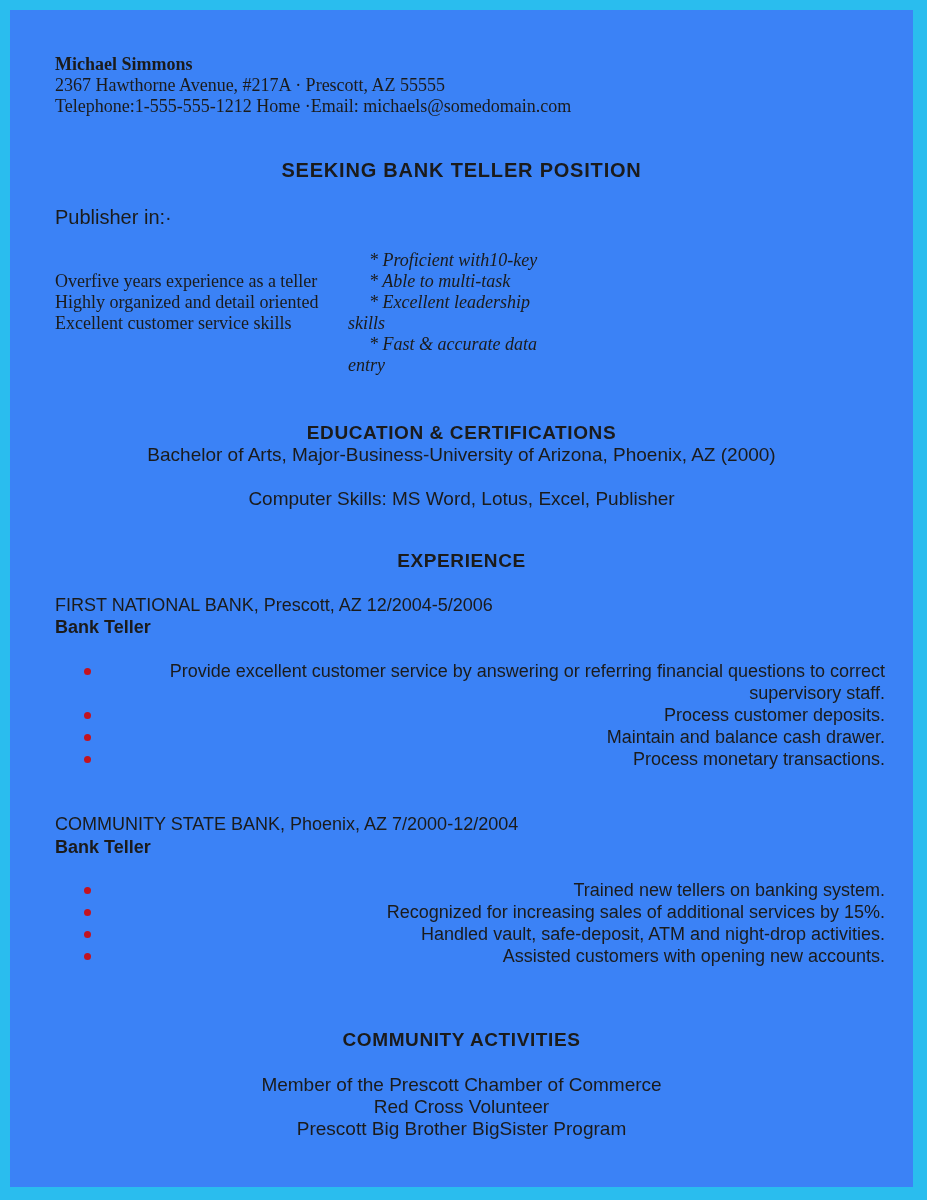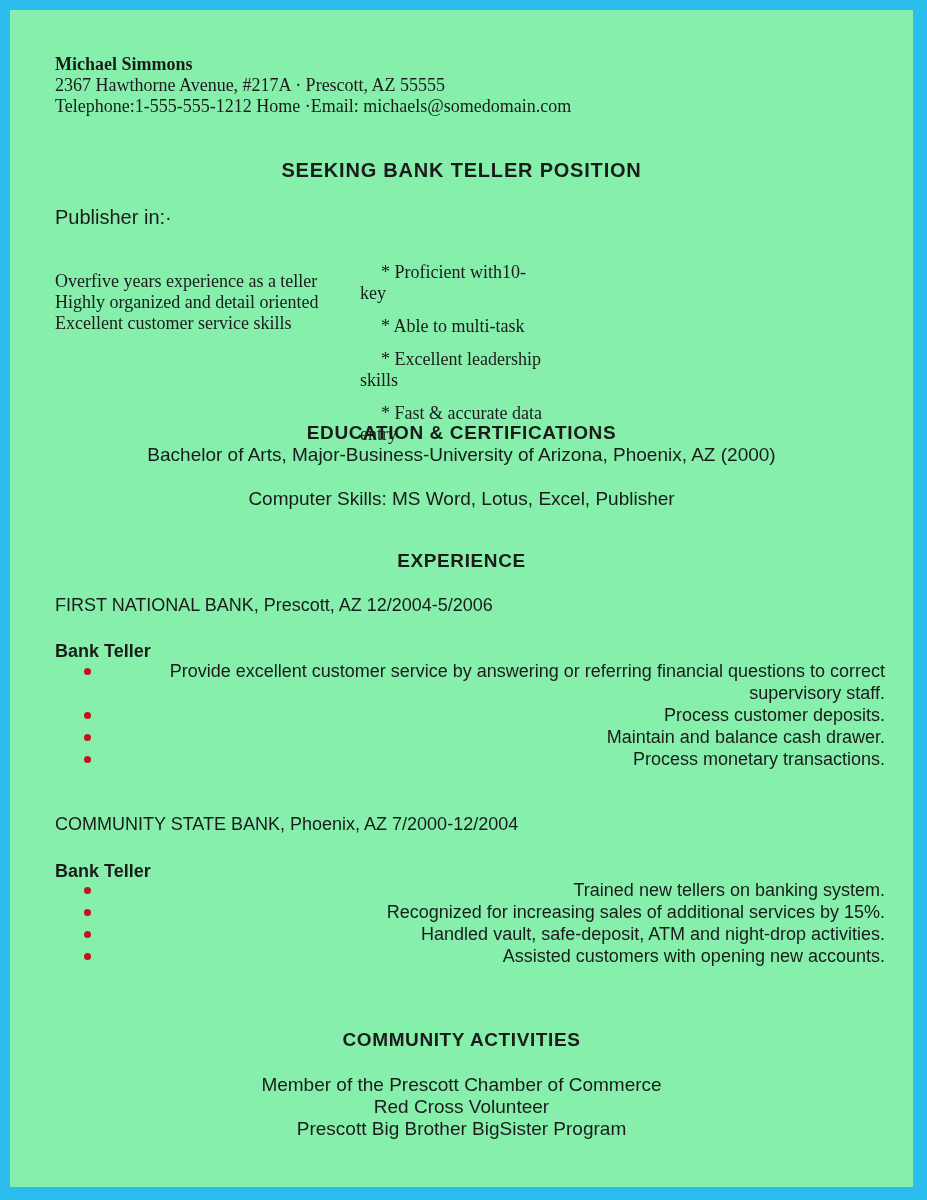--- a/index.html
+++ b/index.html
@@ -7,21 +7,21 @@
     width: 927px; height: 1200px;
     background: #2abdee;
     position: relative;
     font-family: "Liberation Sans", sans-serif;
     color: #1b1b1b;
     -webkit-font-smoothing: antialiased;
   }
   .sheet {
     position: absolute;
     top: 10px; left: 10px; right: 14px; bottom: 13px;
-    background: #86efac;
+    background: #3b82f6;
     overflow: hidden;
   }
   .abs { position: absolute; }
 
   
   .res-header {
     left: 45px; top: 44px;
     font-family: "Liberation Serif", serif;
     font-size: 18px; line-height: 21px;
     white-space: nowrap;
@@ -59,25 +59,25 @@
     left: 45px; top: 261px;
     font-family: "Liberation Serif", serif;
     font-size: 18px; line-height: 21px;
     white-space: nowrap;
   }
   .skills-right {
     left: 338px; top: 240px; width: 215px;
     font-family: "Liberation Serif", serif;
     font-size: 18px; line-height: 21px;
   }
-  .skills-right p { margin: 12px; text-indent: 21px; }
+  .skills-right p { margin: 0; text-indent: 21px; font-style: italic; }
 
   
   .job-employer { left: 45px; font-size: 18px; white-space: nowrap; text-align: center; }
-  .job-title { left: 45px; font-size: 18px; font-weight: bold; white-space: nowrap; margin-top: 24px; }
+  .job-title { left: 45px; font-size: 18px; font-weight: bold; white-space: nowrap; }
   .employer-1 { top: 585px; }
   .title-1 { top: 607px; }
   .employer-2 { top: 804px; }
   .title-2 { top: 827px; }
 
   .bullet-list {
     left: 45px; width: 830px;
     margin: 0; padding: 0; list-style: none;
     font-size: 18px; line-height: 22px;
   }

